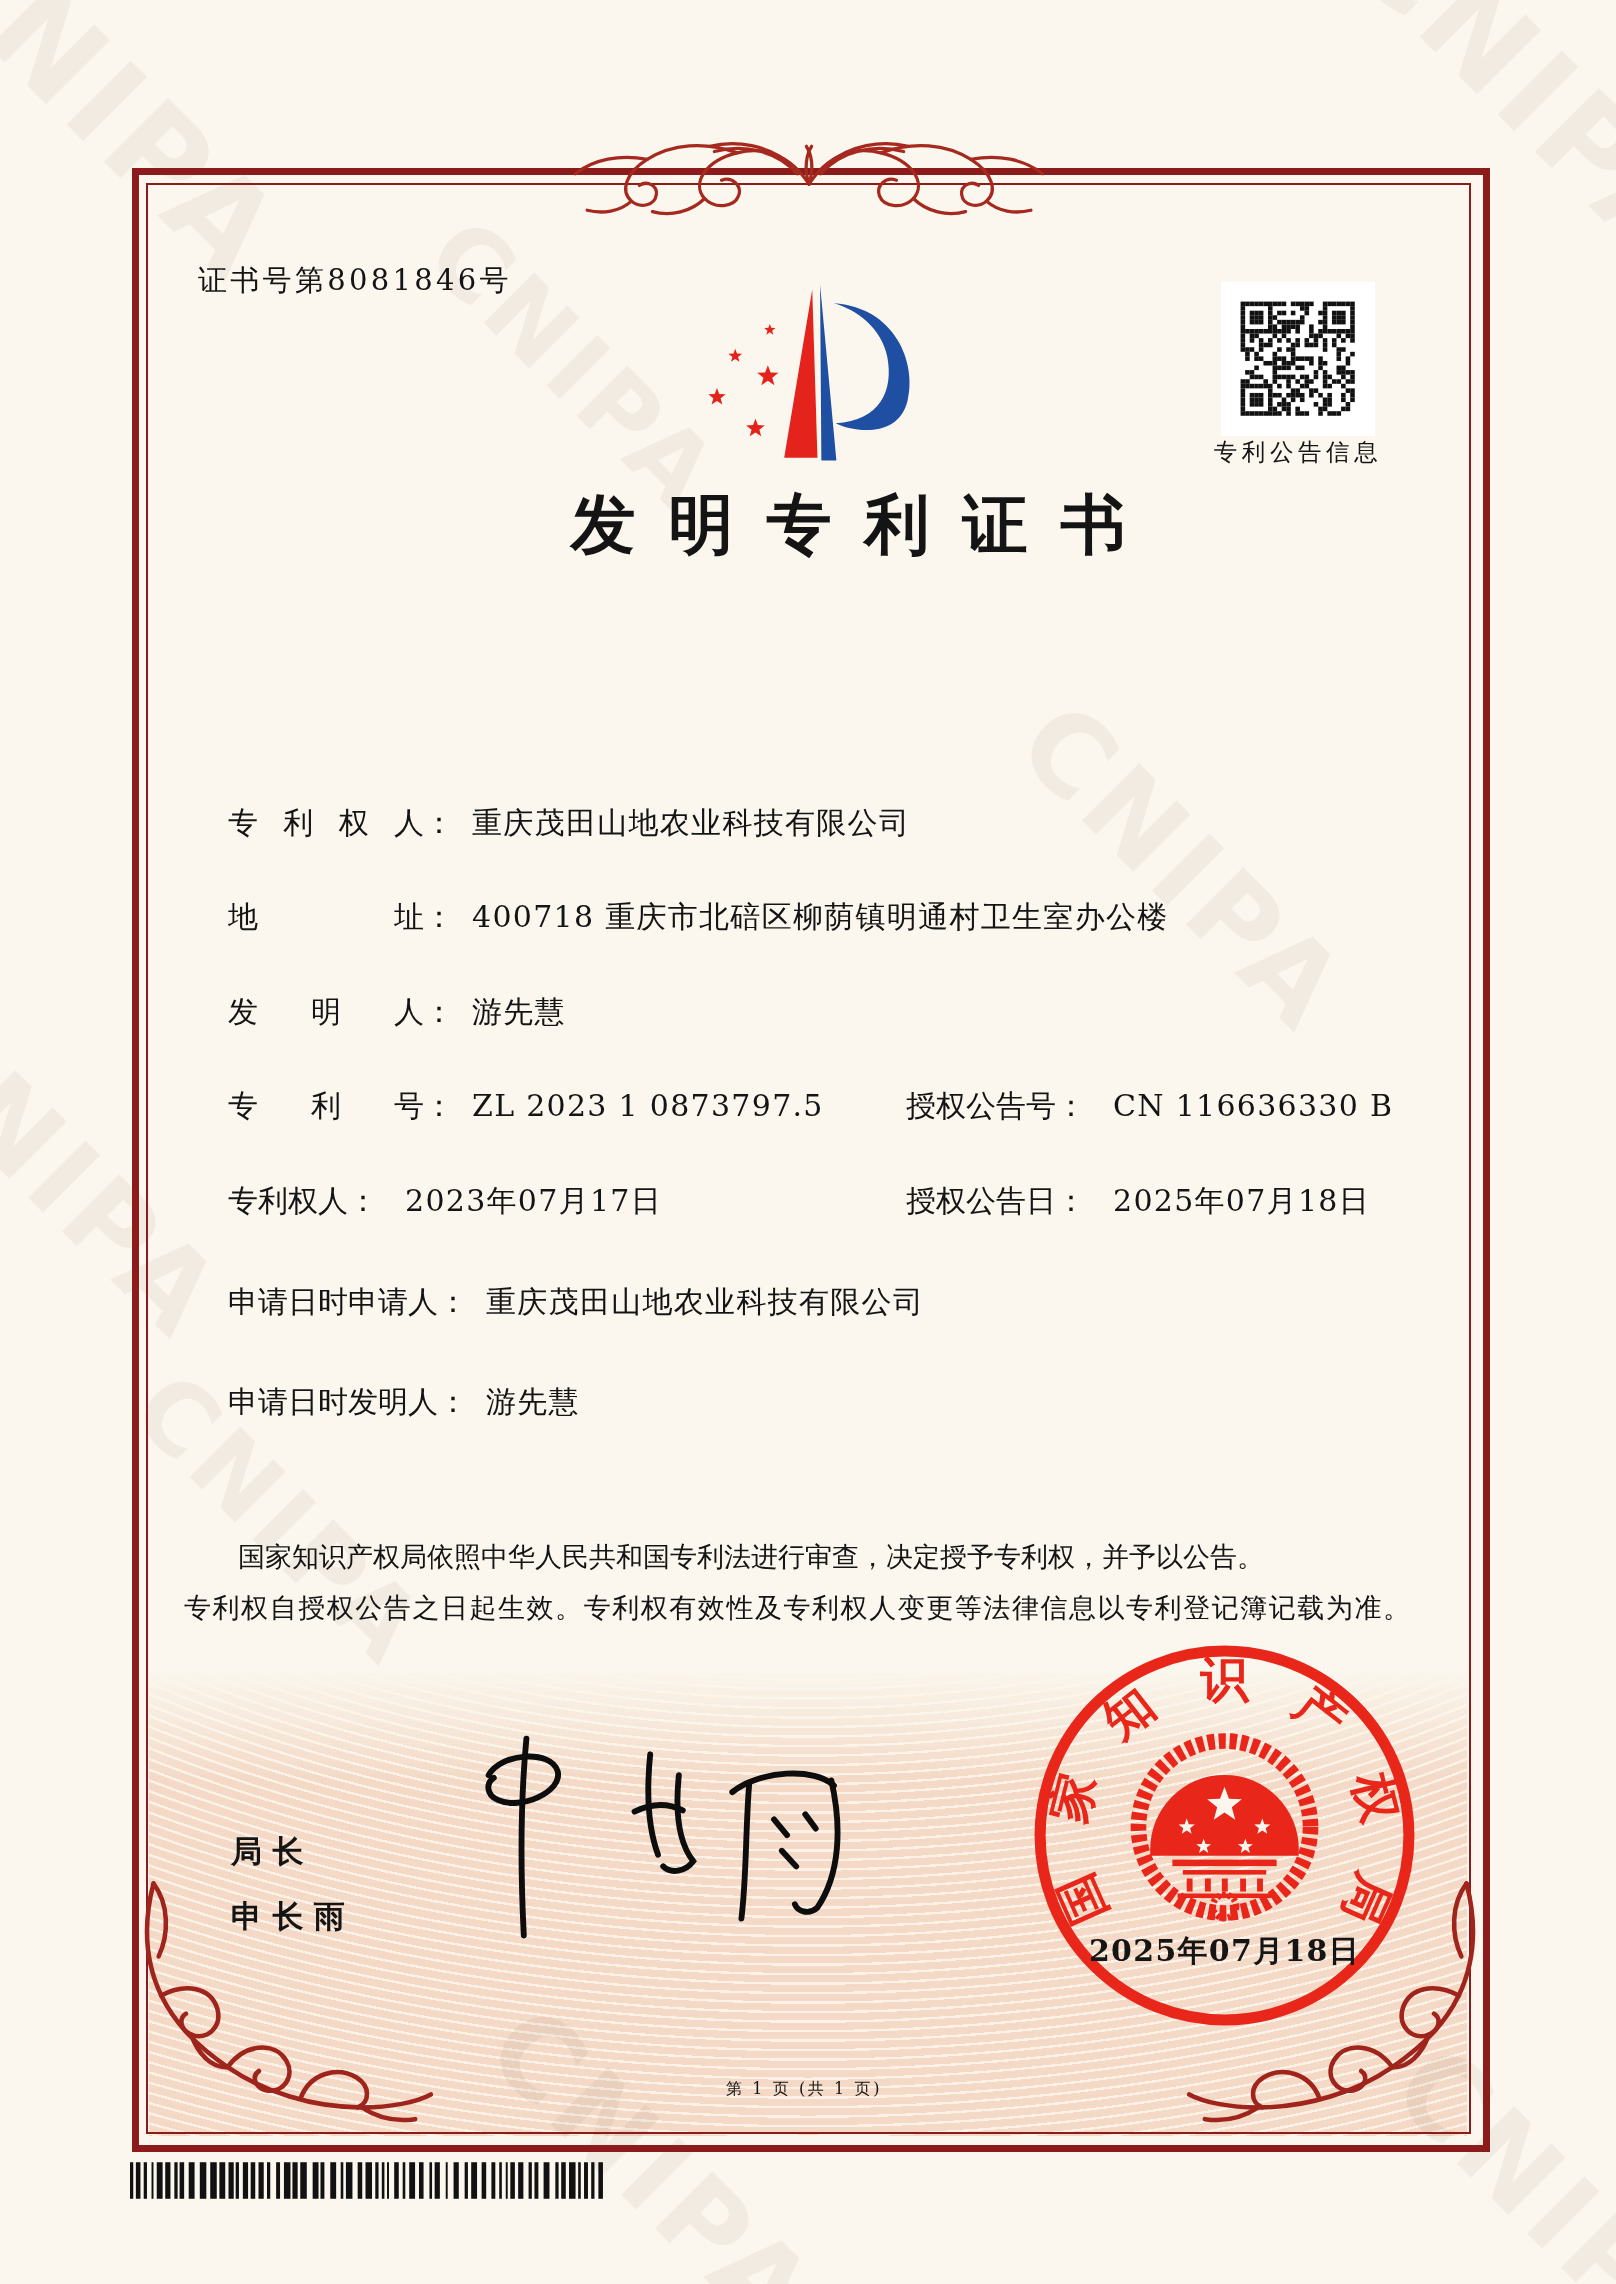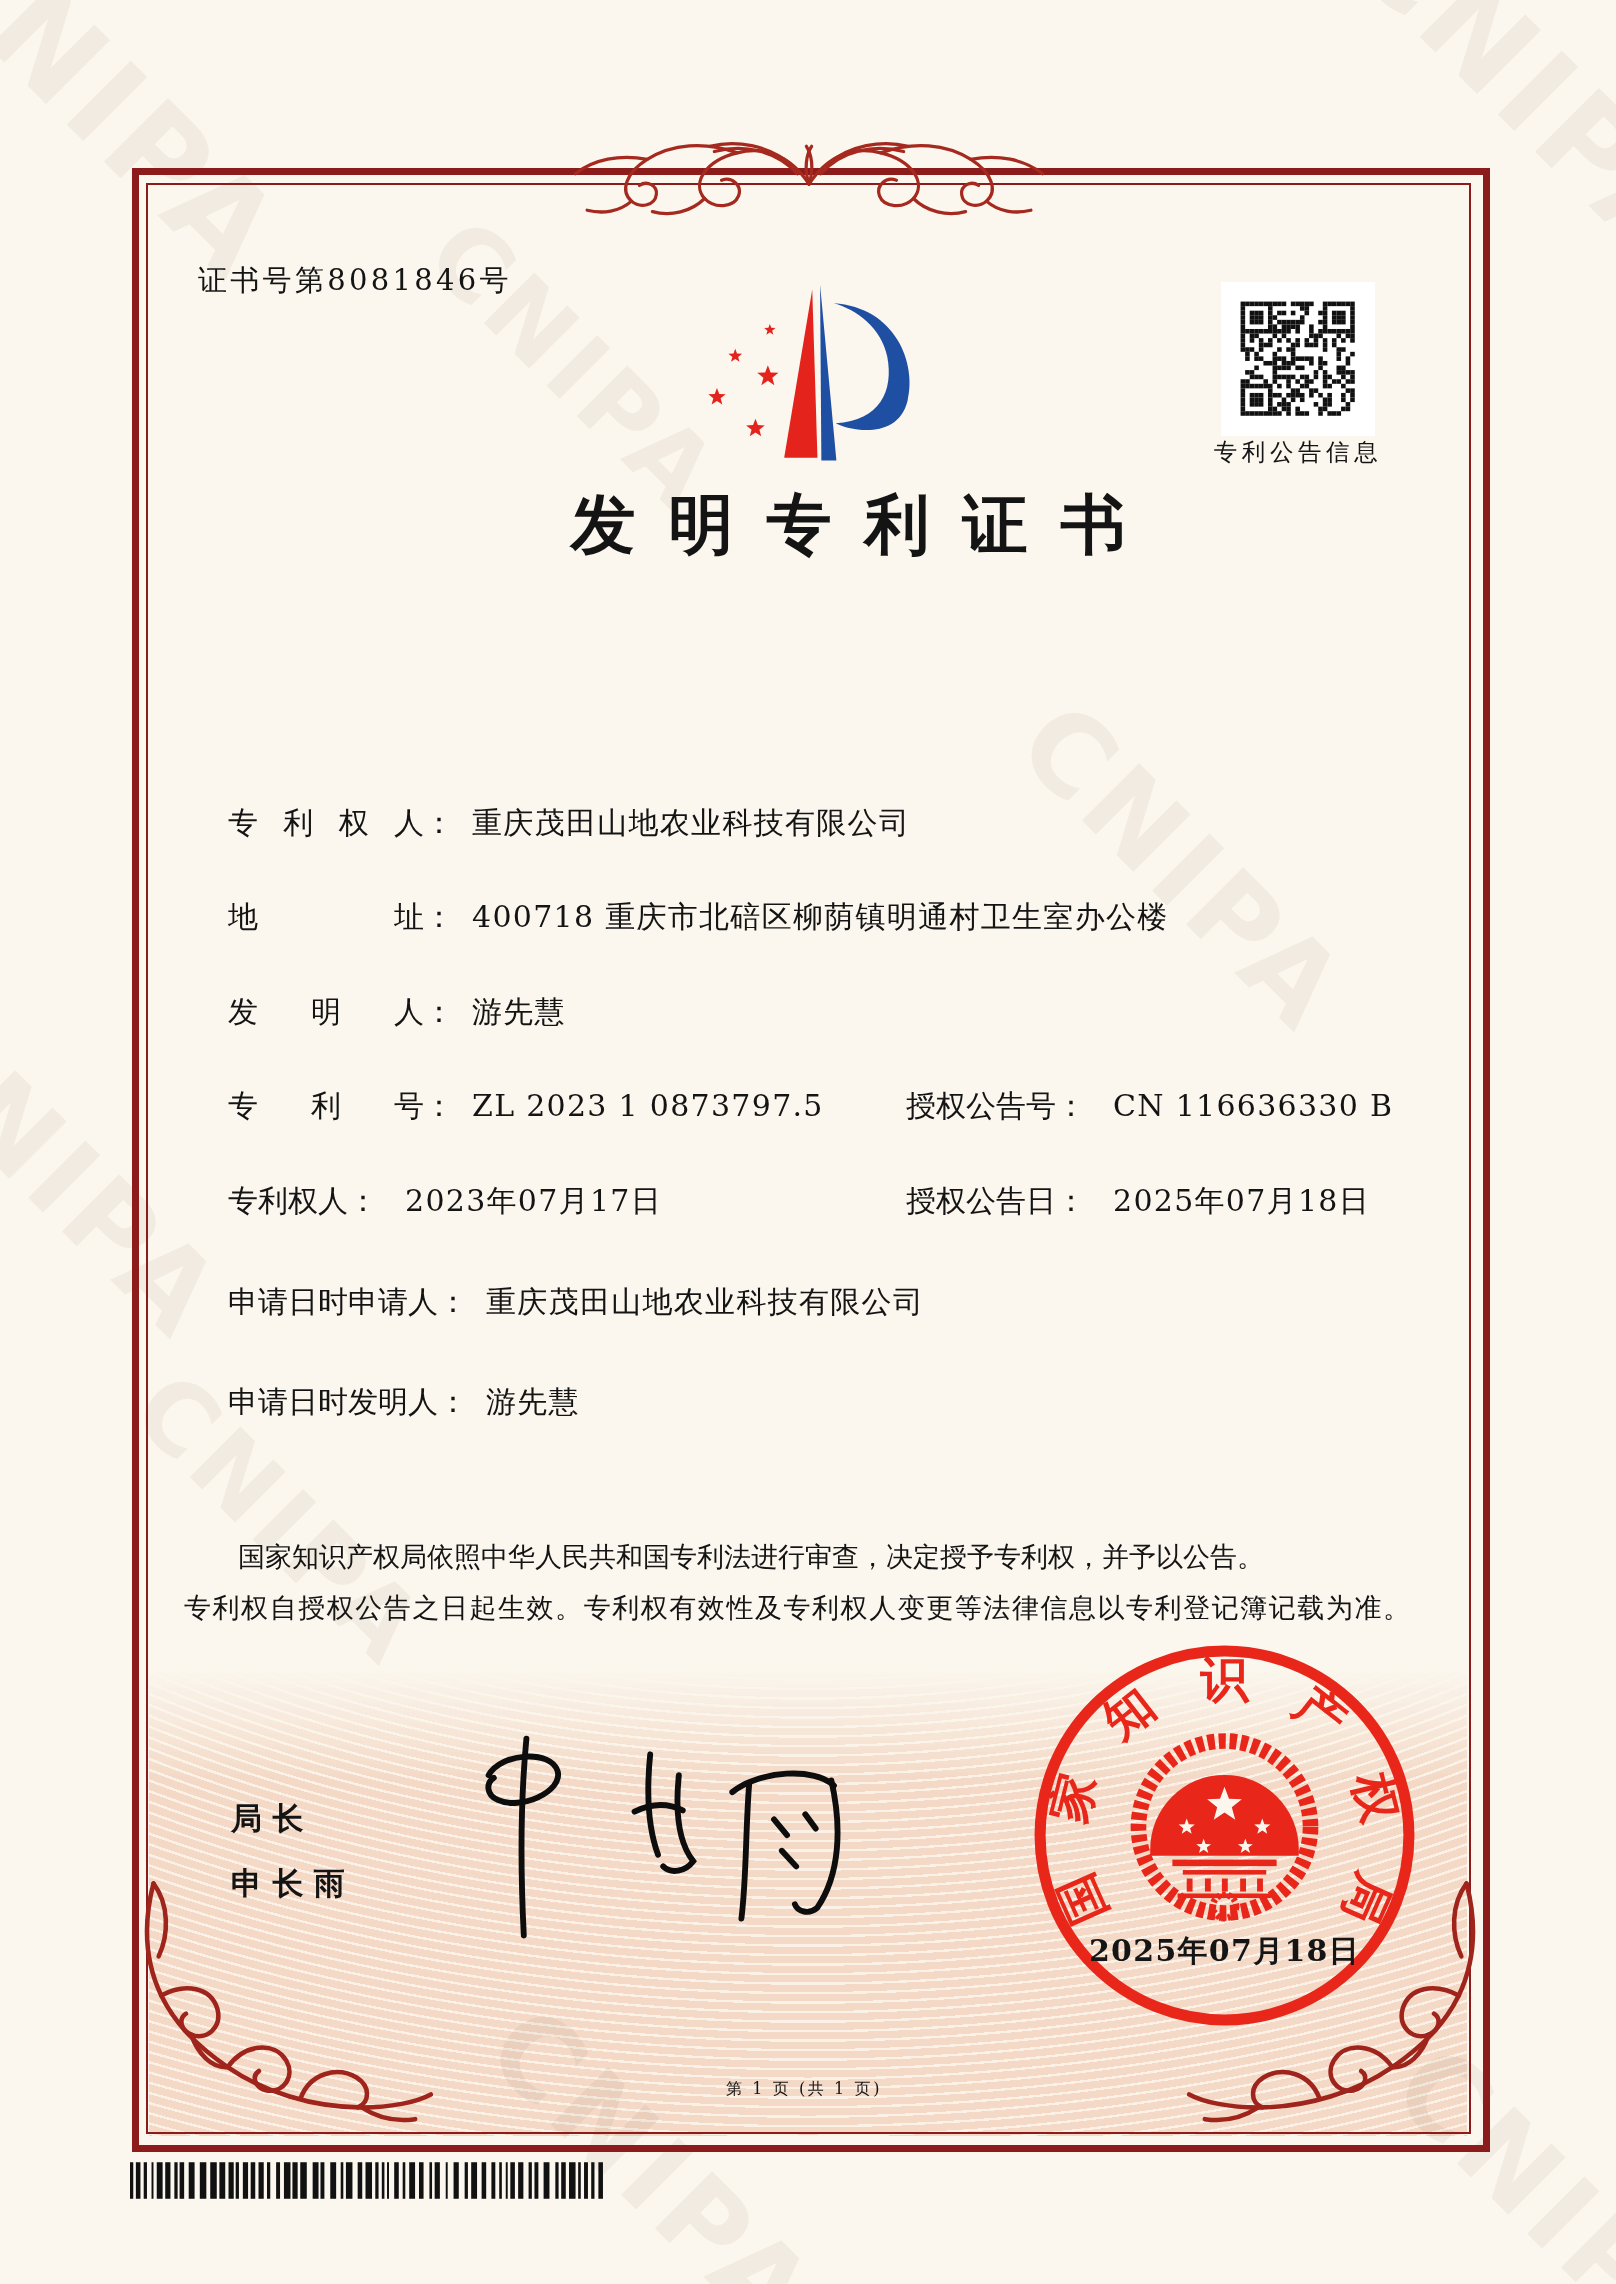--- a/index.html
+++ b/index.html
@@ -55,21 +55,21 @@
   
   .legal{
     position:absolute; left:184px; top:1531px; width:1226px; font-size:27px;
     line-height:1.9; z-index:3; text-align:justify;
   }
   .legal .l1{text-indent:2em;}
   .legal .l2{text-align-last:justify;}
   
   .director{
     position:absolute; left:231px; font-size:31px; font-weight:bold; letter-spacing:10.4px;
-    font-family:Liberation Serif, serif; z-index:3;
+    font-family:Liberation Serif, serif; z-index:3;margin-top:33px;
   }
   .sig-svg{position:absolute; left:443px; top:1715px; z-index:3;}
   
   .seal-svg{position:absolute; left:1029px; top:1640px; z-index:4;}
   
   .footer{
     position:absolute; left:132px; top:2079px; width:1344px; text-align:center;
     font-size:16px; letter-spacing:2.6px; z-index:3;
   }
   .barcode-svg{position:absolute; left:130px; top:2162px; z-index:3;}

